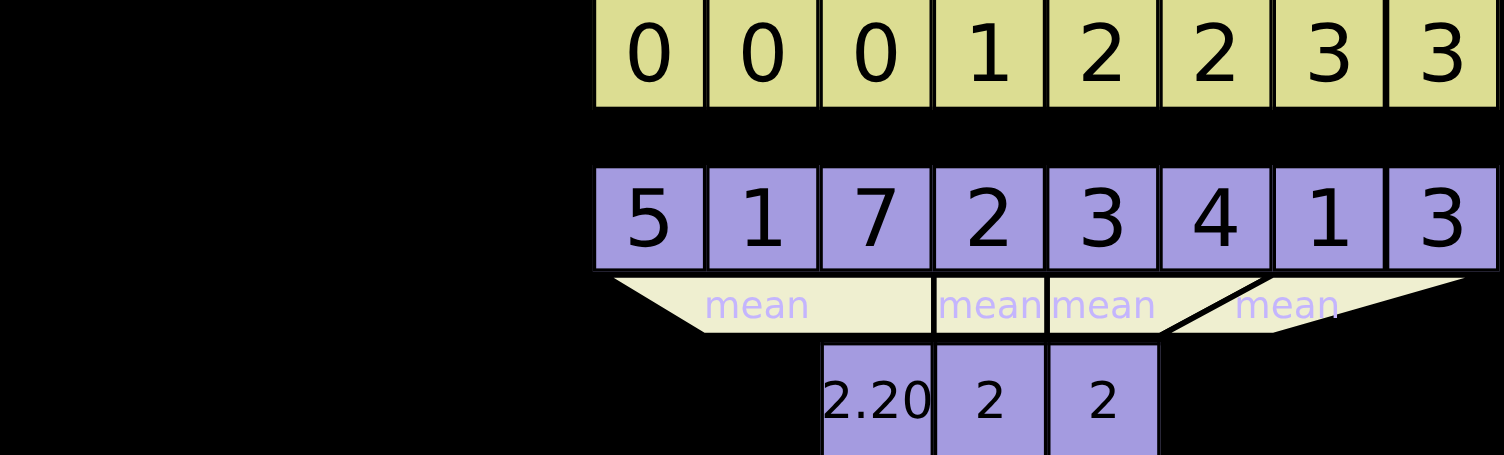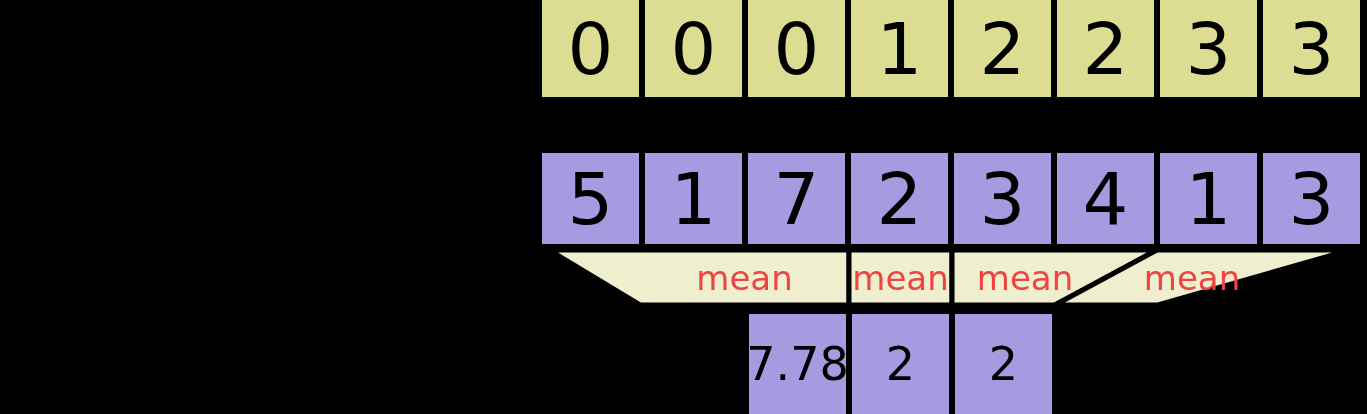--- a/index.html
+++ b/index.html
@@ -76,24 +76,24 @@
     top: 0;
     width: 1367px;
     height: 414px;
     pointer-events: none;
   }
   .funnel-label {
     position: absolute;
     top: 255px;
     height: 46px;
     line-height: 46px;
-    color: #ef4444;
+    color: #c4b5fd;
     font-size: 34px;
     white-space: nowrap;
-    text-align: center;
+    text-align: left;
   }
 </style>
 </head>
 <body>
 
 <div id="diagram">
 
   <div class="cell-row" id="row-input-index">
     <div class="cell cell-yellow">0</div>
     <div class="cell cell-yellow">0</div>
@@ -126,18 +126,18 @@
 
     <polygon points="1157,250 1350,250 1158,305 1055,305" fill="#efefd0" stroke="#000000" stroke-width="5" stroke-linejoin="miter"></polygon>
   </svg>
 
   <div class="funnel-label" style="left:640px; width:209px;">mean</div>
   <div class="funnel-label" style="left:852px; width:97px;">mean</div>
   <div class="funnel-label" style="left:955px; width:140px;">mean</div>
   <div class="funnel-label" style="left:1122px; width:140px;">mean</div>
 
   <div class="cell-row" id="row-output-values">
-    <div class="cell cell-purple">7.78</div>
+    <div class="cell cell-purple">2.20</div>
     <div class="cell cell-purple">2</div>
     <div class="cell cell-purple">2</div>
   </div>
 
 </div>
 
 </body></html>

